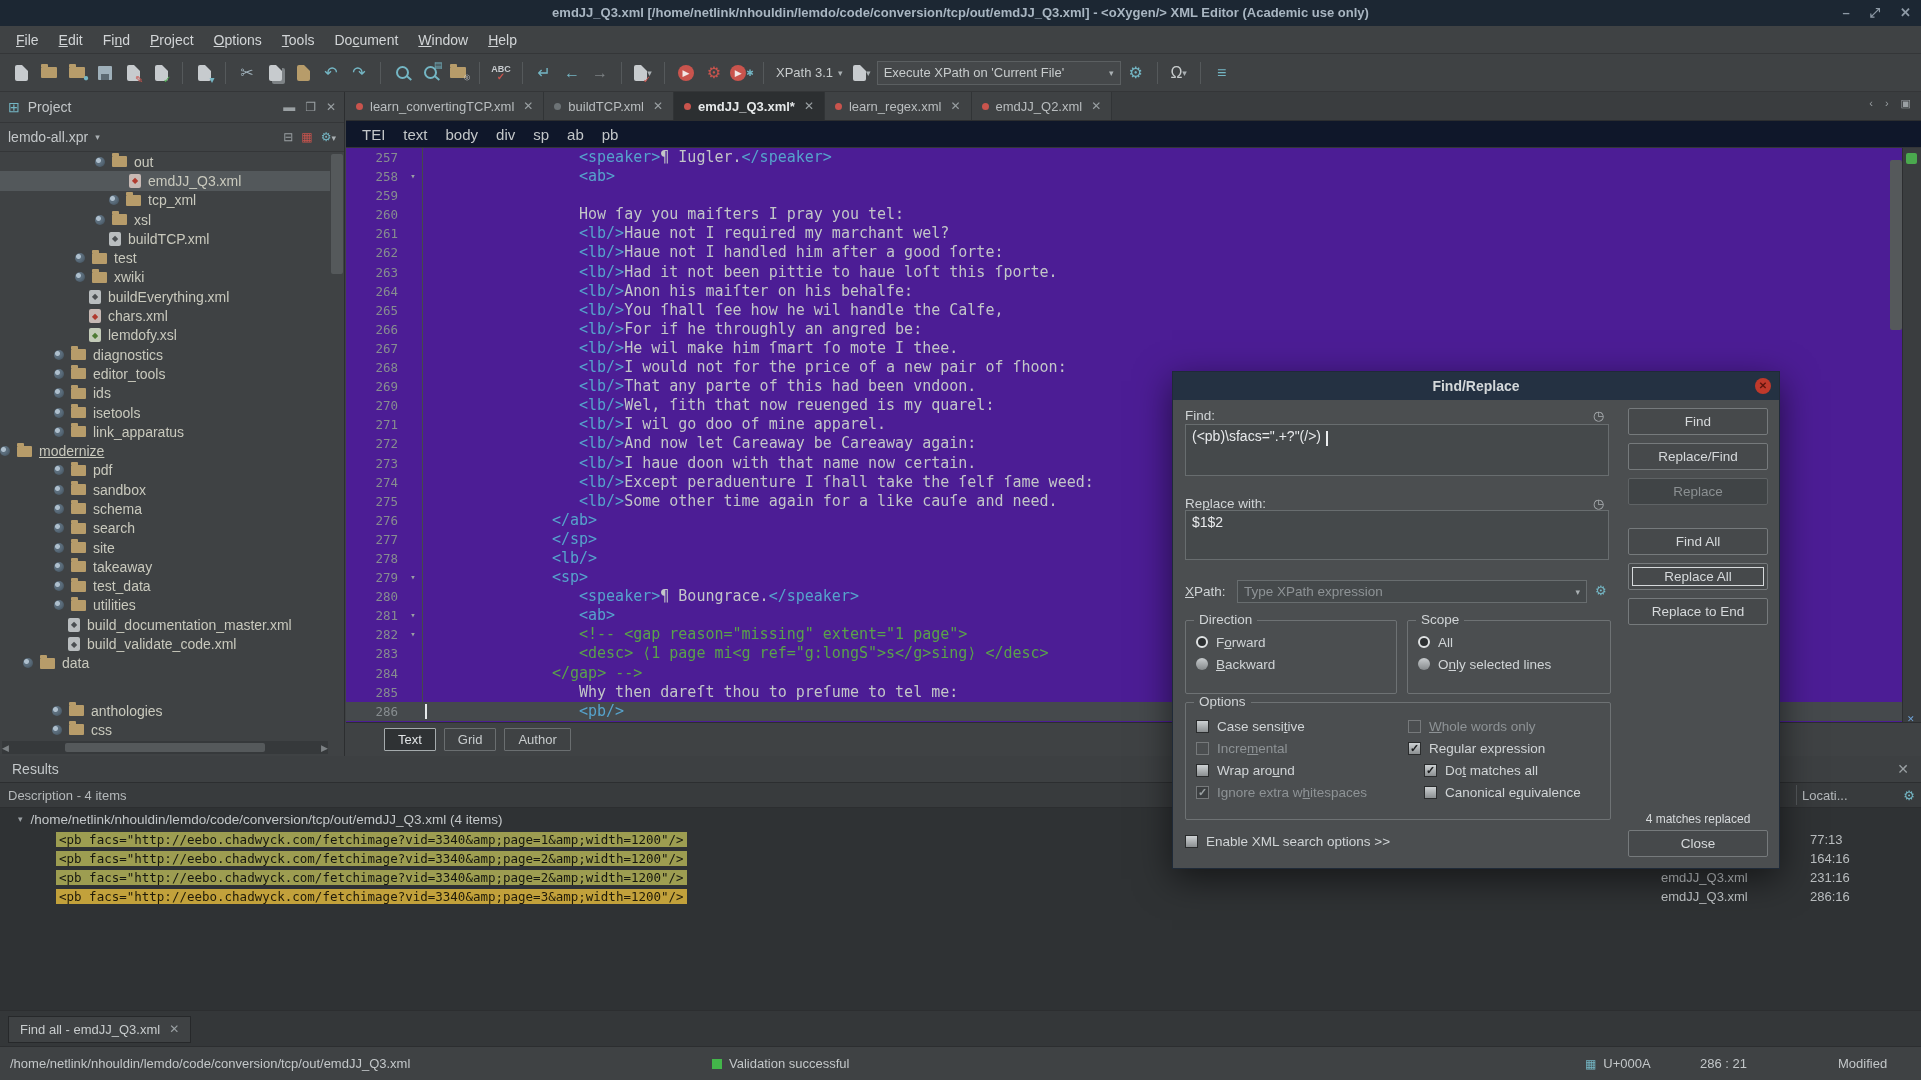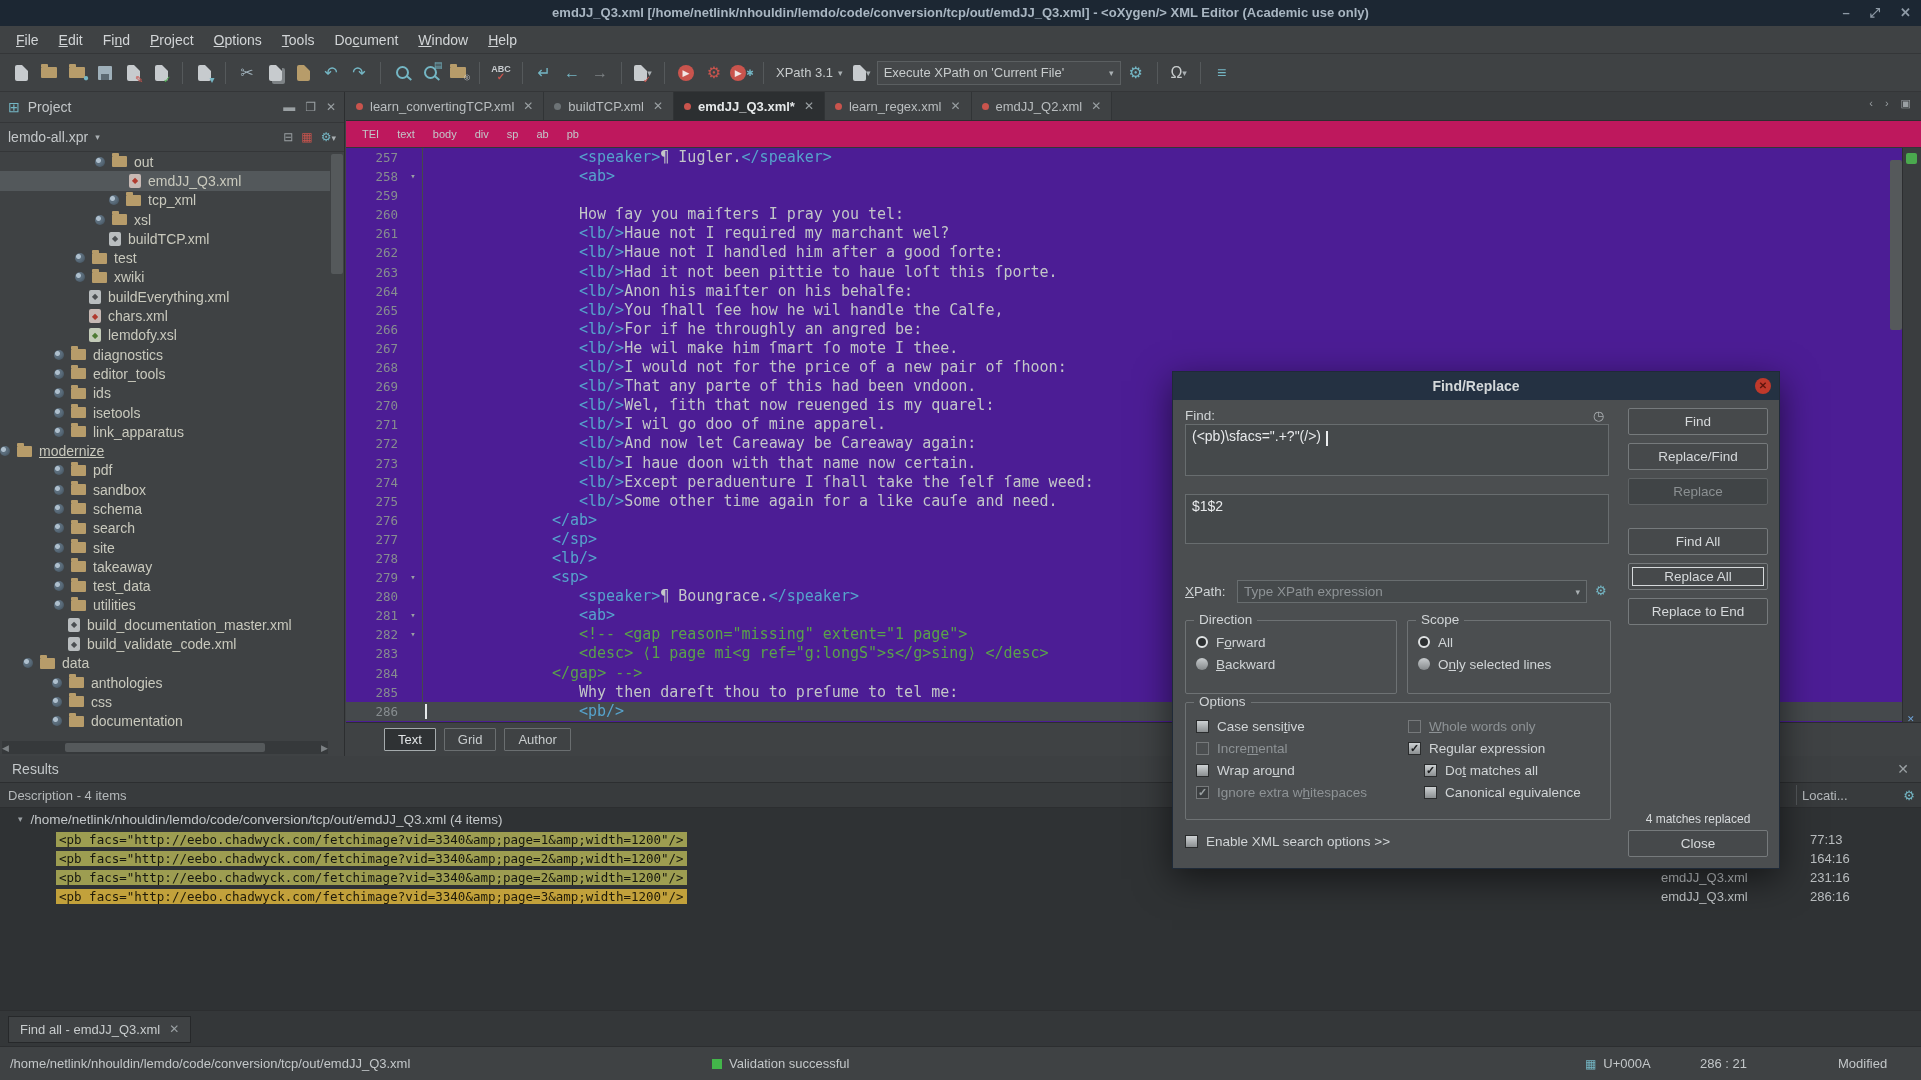--- a/index.html
+++ b/index.html
@@ -59,22 +59,22 @@
   #pthsb .thumb{height:9px;width:200px;background:#55595b;border-radius:2px}
   
   #tabbar{position:absolute;left:346px;top:92px;right:0;height:29px;background:#3a3d3f;border-bottom:1px solid #2c2e30;
     display:flex;align-items:center;box-sizing:border-box}
   .tab{height:28px;display:flex;align-items:center;padding:0 10px;background:#3f4244;border-right:1px solid #313436;font-size:13px;color:#b9bdbf;white-space:nowrap}
   .tab.active{background:#2c2f31;color:#e6e9ea;font-weight:bold}
   .dot{width:7px;height:7px;border-radius:50%;margin-right:7px}
   .tabx{margin-left:9px;color:#9aa0a3;font-size:12px;font-weight:normal}
   #tabctl{margin-left:auto;display:flex;gap:12px;padding:0 10px 6px 0;color:#9aa0a3;font-size:11px}
   
-  #breadcrumb{position:absolute;left:346px;top:121px;right:0;height:27px;background:#be185d;border-bottom:1px solid #343638;
-    display:flex;align-items:center;padding-left:16px;gap:18px;font-size:11px;color:#c3c7c9;box-sizing:border-box}
+  #breadcrumb{position:absolute;left:346px;top:121px;right:0;height:27px;background:#0f172a;border-bottom:1px solid #343638;
+    display:flex;align-items:center;padding-left:16px;gap:18px;font-size:15px;color:#c3c7c9;box-sizing:border-box}
   
   #codewrap{position:absolute;left:346px;top:148px;right:0;height:574px;background:#4c1d95;overflow:hidden}
   .cline{height:19.1px;display:flex;font-family:"DejaVu Sans Mono",monospace;font-size:15px;line-height:19.1px;white-space:pre}
   .cline.cur{background:#45494c}
   .ln{width:52px;text-align:right;padding-right:6px;color:#878d90;font-size:12.5px;flex:0 0 52px}
   .foldc{width:18px;color:#9aa0a3;font-size:9px;text-align:center;flex:0 0 18px;border-right:1px solid #45494b}
   .cbody{position:relative}
   .tg{color:#56a3cc}.cm{color:#5aa24a}.pl{color:#c2c6c8}
   .caretbar{position:absolute;left:2px;top:2px;width:2px;height:15px;background:#e6e9ea}
   #vsb{position:absolute;right:19px;top:160px;width:12px;height:170px;background:#55595b;border-radius:2px;z-index:5}
@@ -407,21 +407,21 @@
       </div>
       <div class="trow" style="padding-left: 68px;">
         <span class="tfile build">◆</span>
         <span>build_validate_code.xml</span>
       </div>
       <div class="trow" style="padding-left: 23px;">
         <span class="expd"></span>
         <span class="tfolder"></span>
         <span>data</span>
       </div>
-      <div class="trow" style="padding-left: 52px;">
+      <div class="trow" style="padding-left: 52px; margin-top: 28px;">
         <span class="expd"></span>
         <span class="tfolder"></span>
         <span>anthologies</span>
       </div>
       <div class="trow" style="padding-left: 52px;">
         <span class="expd"></span>
         <span class="tfolder"></span>
         <span>css</span>
       </div>
       <div class="trow" style="padding-left: 52px;">
@@ -593,21 +593,21 @@
     <span id="dlgclose">✕</span>
   </div>
   <span class="dlbl" style="left:12px;top:36px">Find:</span>
   <span class="clockic" style="left:420px;top:36px">◷</span>
   <div class="dfield" style="top:52px;height:52px">
     <span>(&lt;pb)\sfacs=".+?"(/&gt;)</span>
     <span id="fcaret"></span>
   </div>
   <span class="dlbl" style="left:12px;top:124px" id="replbl">Re<u>p</u>lace with:</span>
   <span class="clockic" style="left:420px;top:124px">◷</span>
-  <div class="dfield" style="top:122px;height:50px">
+  <div class="dfield" style="top:138px;height:50px">
     <span>$1$2</span>
   </div>
   <span class="dlbl" style="left:12px;top:212px" id="xplbl"><u>X</u>Path:</span>
   <div id="xpcombo">
     <span class="ph">Type XPath expression</span>
     <span class="caret">▾</span>
   </div>
   <span class="clockic" style="left:422px;top:211px;color:#74b6c4">⚙</span>
   <div class="fset" style="left:12px;top:248px;width:210px;height:72px">
     <span class="leg">Direction</span>

